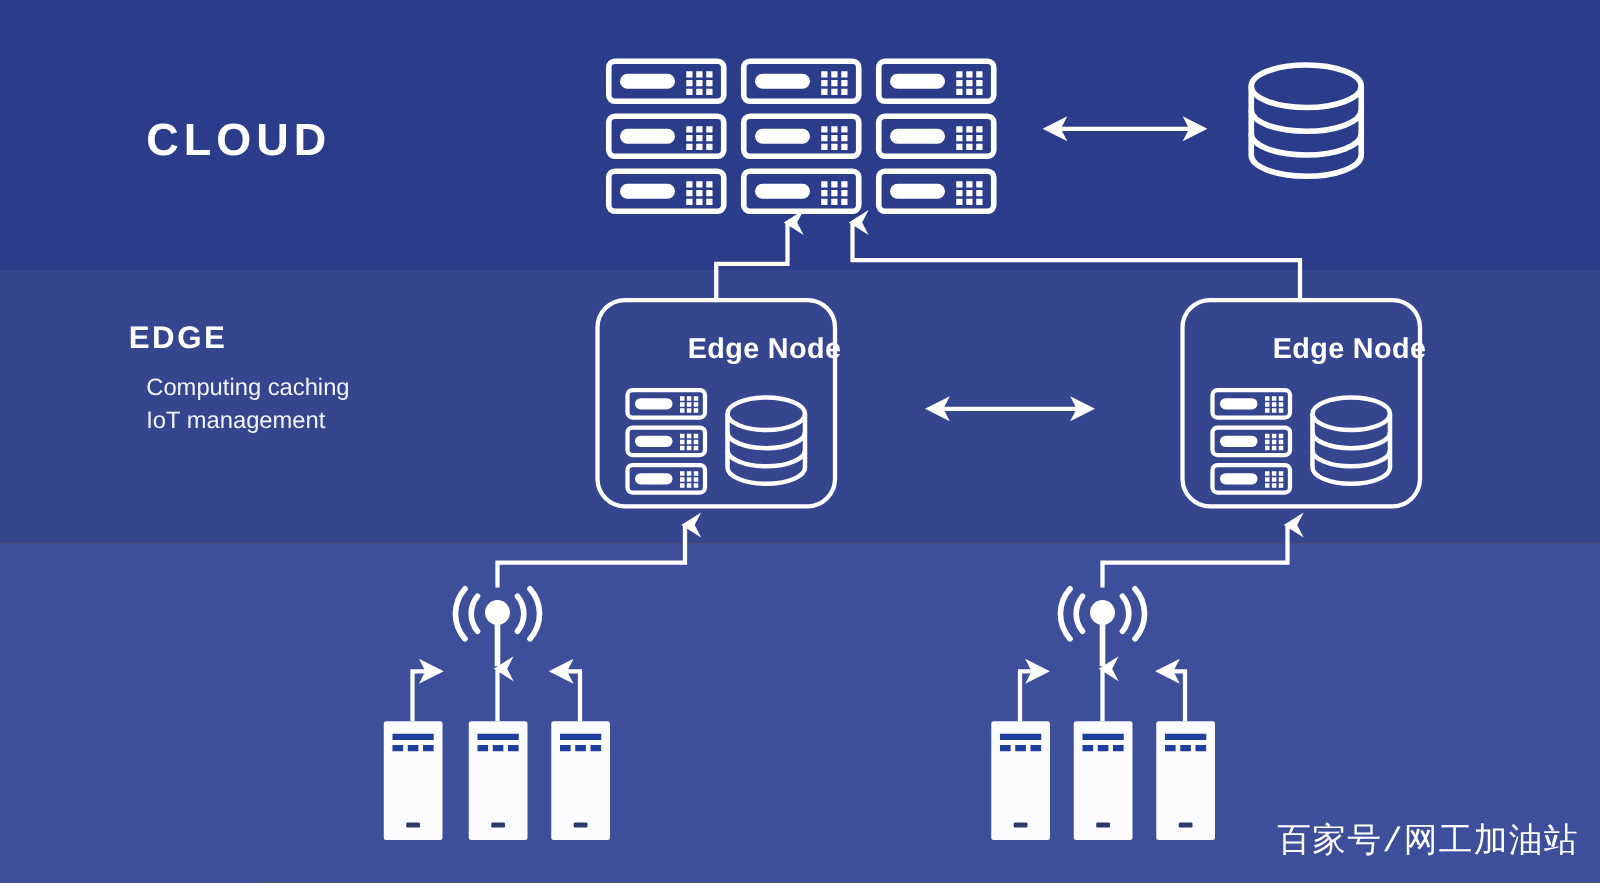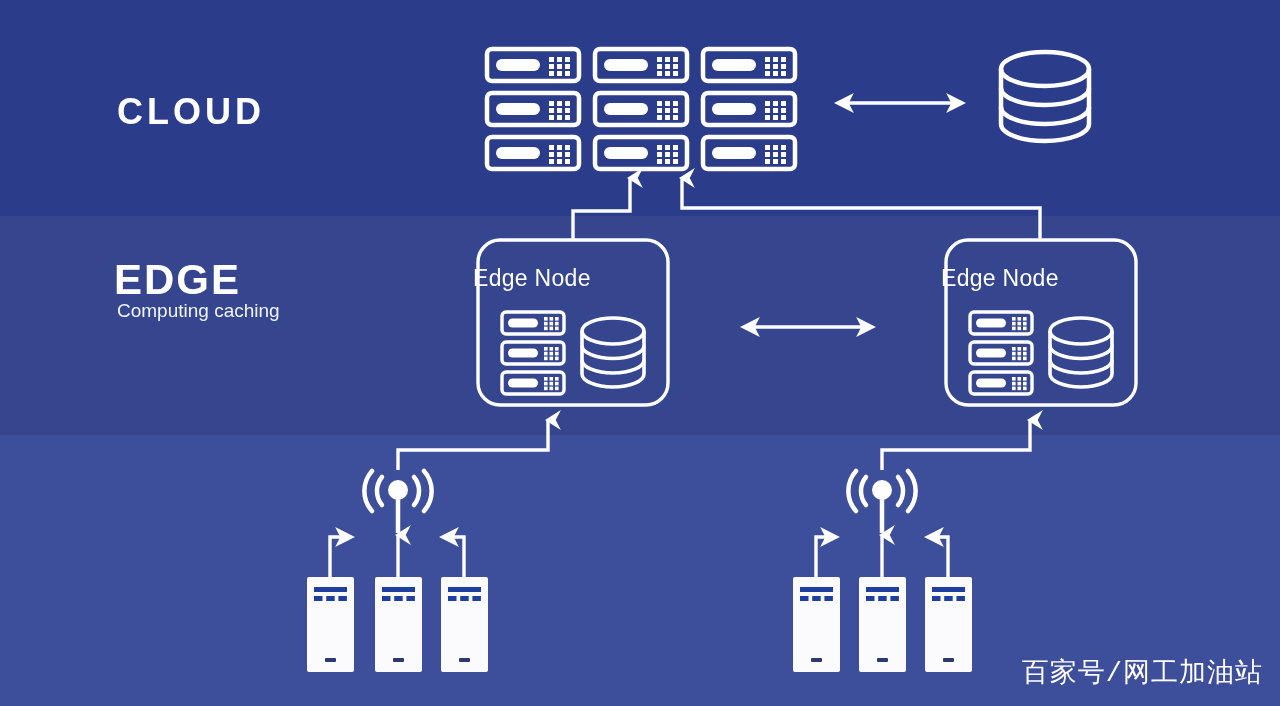--- a/index.html
+++ b/index.html
@@ -36,41 +36,41 @@
     color: #ffffff;
     font-weight: bold;
     letter-spacing: 3px;
   }
   #cloud-title {
     left: 117px; top: 91px;
     font-size: 36px;
     letter-spacing: 4px;
   }
   #edge-title {
-    left: 114px; top: 256px;
-    font-size: 42px;
+    left: 103px; top: 256px;
+    font-size: 25px;
     letter-spacing: 2px;
   }
   #edge-features {
     position: absolute;
     left: 117px; top: 298px;
     color: #f2f3fa;
     font-size: 19px;
     line-height: 25.5px;
   }
   #edge-features div { white-space: nowrap; }
 
   
   .node-label {
     position: absolute;
     color: #ffffff;
     font-size: 23px;
-    font-weight: normal;
+    font-weight: bold;
     letter-spacing: 0.3px;
-    text-align: left;
+    text-align: right;
     width: 200px;
   }
   #edge-node-label-0 { left: 473px; top: 265px; }
   #edge-node-label-1 { left: 941px; top: 265px; }
 
   
   #watermark {
     position: absolute;
     right: 17px; bottom: 16px;
     color: #ffffff;
@@ -259,20 +259,21 @@
         </g>
     </g>
   </svg>
 
   <div class="section-title" id="cloud-title">CLOUD</div>
 
   <div class="section-title" id="edge-title">EDGE</div>
 
   <div id="edge-features">
     <div>Computing caching</div>
+    <div>IoT management</div>
   </div>
 
   <div class="node-label" id="edge-node-label-0">Edge Node</div>
   <div class="node-label" id="edge-node-label-1">Edge Node</div>
 
   <div id="watermark">百家号/网工加油站</div>
 
 </div>
 
 </body></html>

